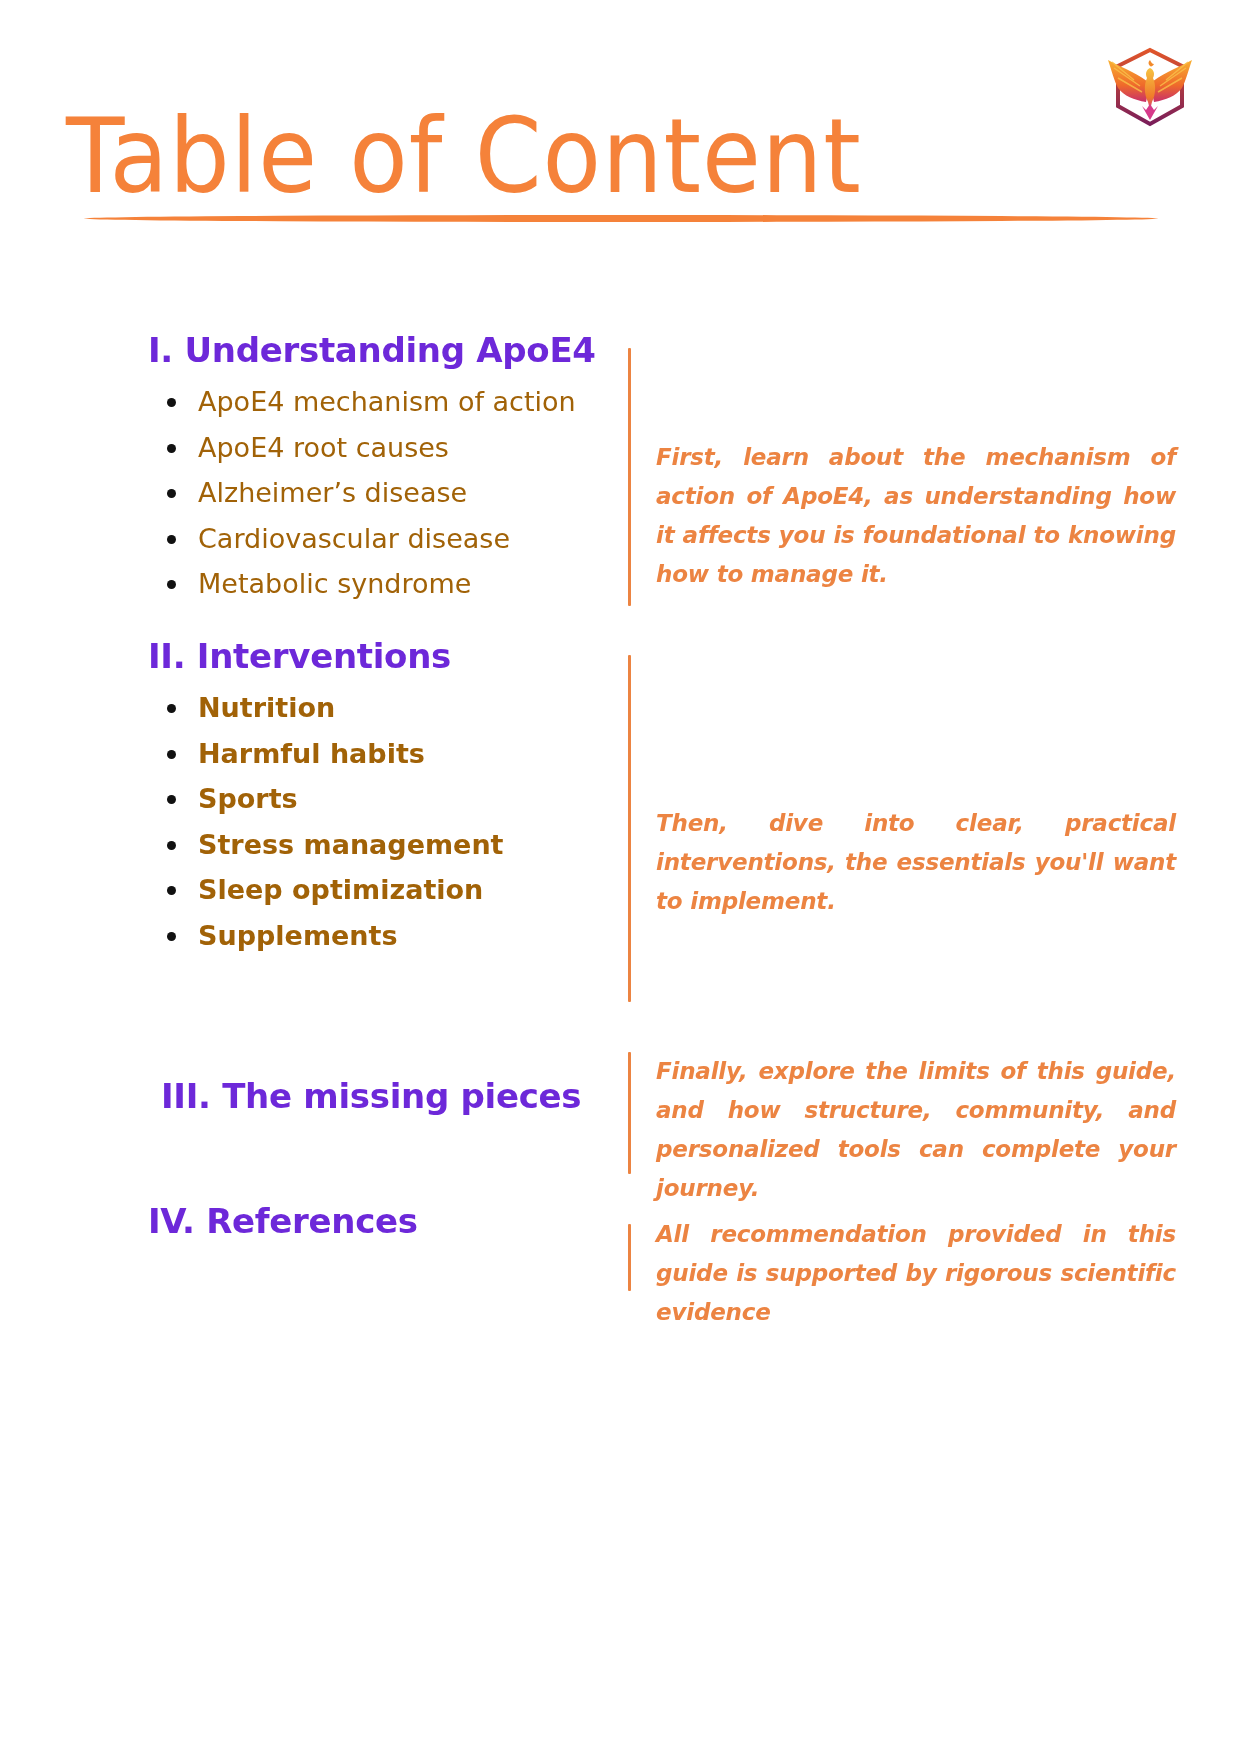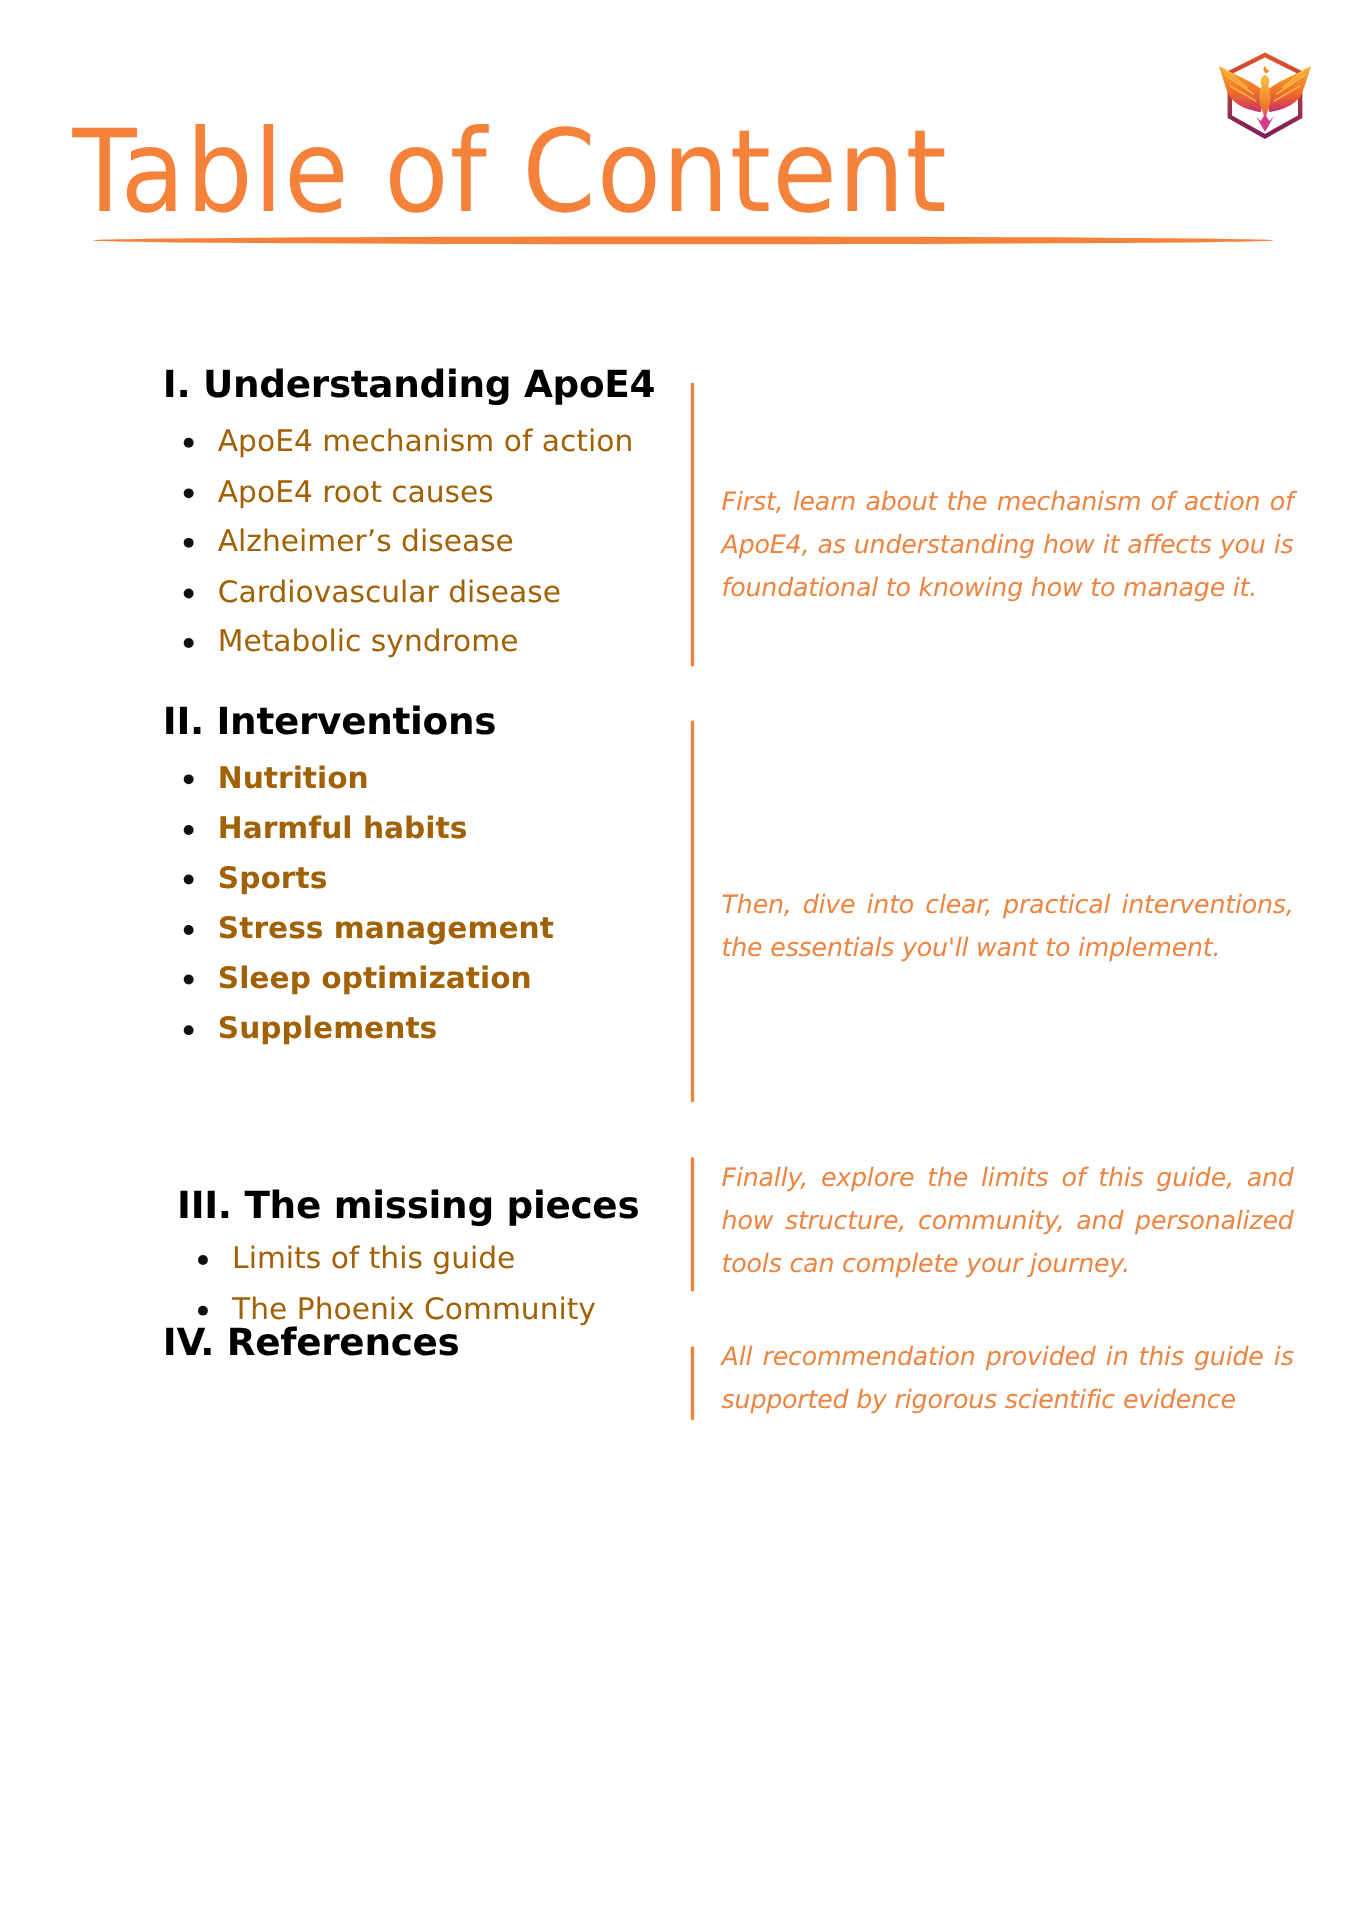--- a/index.html
+++ b/index.html
@@ -48,21 +48,21 @@
     .section {
       position: absolute;
       left: 148px;
     }
     .section-heading {
       margin: 0;
       font-family: "DejaVu Sans", sans-serif;
       font-weight: bold;
       font-size: 34px;
       line-height: 40px;
-      color: #000000;
+      color: #6d28d9;
       white-space: nowrap;
       letter-spacing: -0.3px;
     }
     .bullet-list {
       list-style: none;
       margin: 0;
       padding: 0;
     }
     .bullet-item {
       position: relative;
@@ -93,20 +93,21 @@
       left: 656px;
       width: 520px;
       margin: 0;
       font-family: "DejaVu Sans", sans-serif;
       font-style: italic;
       font-size: 23px;
       line-height: 39px;
       color: #ec8442;
       text-align: justify;
       letter-spacing: -0.2px;
+      font-weight: bold;
     }
   </style>
 </head>
 <body>
 
 <div class="logo">
   <svg width="92" height="88" viewBox="0 0 92 88" xmlns="http://www.w3.org/2000/svg">
     <defs>
       <linearGradient id="hexg" x1="0" y1="0" x2="0" y2="1">
         <stop offset="0" stop-color="#e0552a"></stop>
@@ -159,24 +160,20 @@
     <li class="bullet-item"><span class="bullet-dot"></span><span>Stress management</span></li>
     <li class="bullet-item"><span class="bullet-dot"></span><span>Sleep optimization</span></li>
     <li class="bullet-item"><span class="bullet-dot"></span><span>Supplements</span></li>
   </ul>
 </div>
 <div class="divider" style="left:628px; top:655px; height:347px;"></div>
 <p class="description" style="top:804px;">Then, dive into clear, practical interventions, the essentials you'll want to implement.</p>
 
 <div class="section" style="top:1076px;margin-left:13px;">
   <h2 class="section-heading">III. The missing pieces</h2>
-  <ul class="bullet-list" style="margin-top:6px;">
-    <li class="bullet-item"><span class="bullet-dot"></span><span>Limits of this guide</span></li>
-    <li class="bullet-item"><span class="bullet-dot"></span><span>The Phoenix Community</span></li>
-  </ul>
 </div>
 <div class="divider" style="left:628px; top:1052px; height:122px;"></div>
 <p class="description" style="top:1052px;">Finally, explore the limits of this guide, and how structure, community, and personalized tools can complete your journey.</p>
 
 <div class="section" style="top:1201px;">
   <h2 class="section-heading">IV. References</h2>
 </div>
 <div class="divider" style="left:628px; top:1224px; height:67px;"></div>
 <p class="description" style="top:1215px;">All recommendation provided in this guide is supported by rigorous scientific evidence</p>
 

